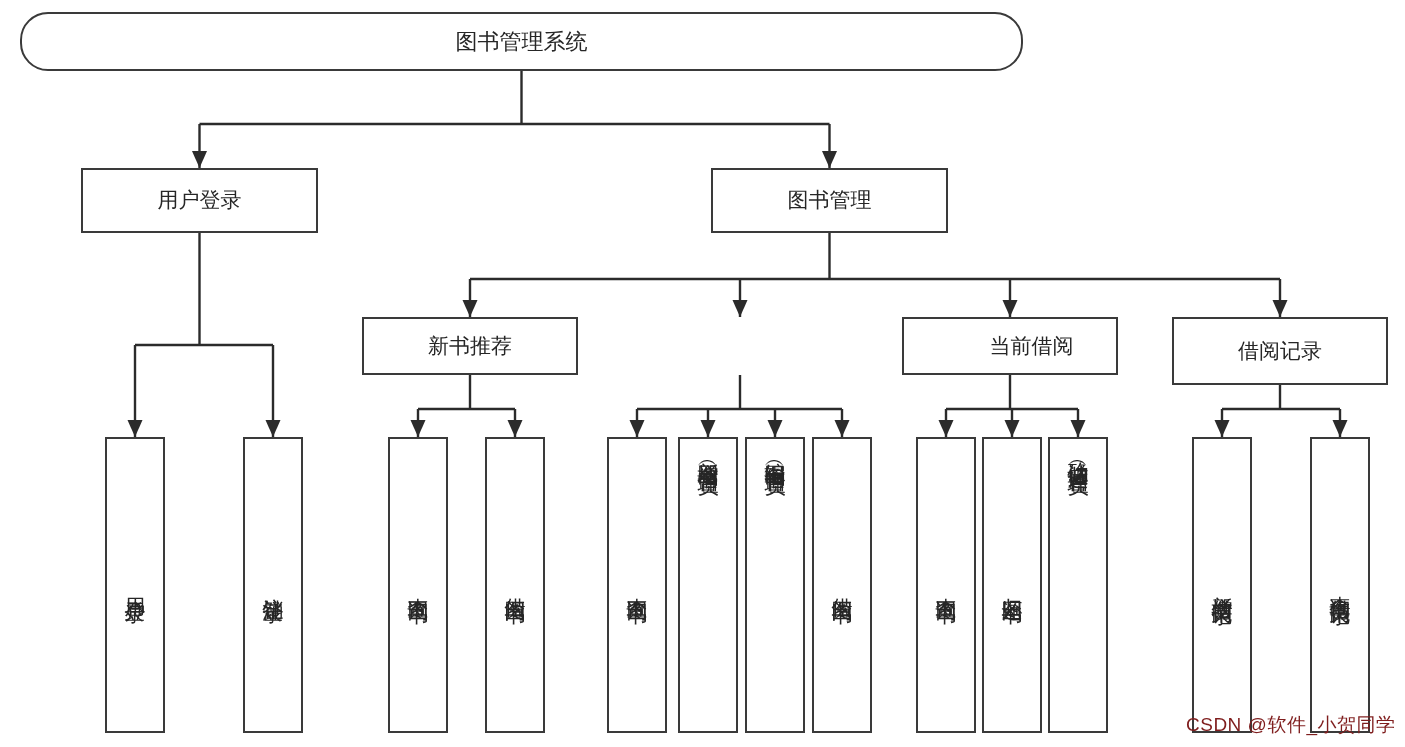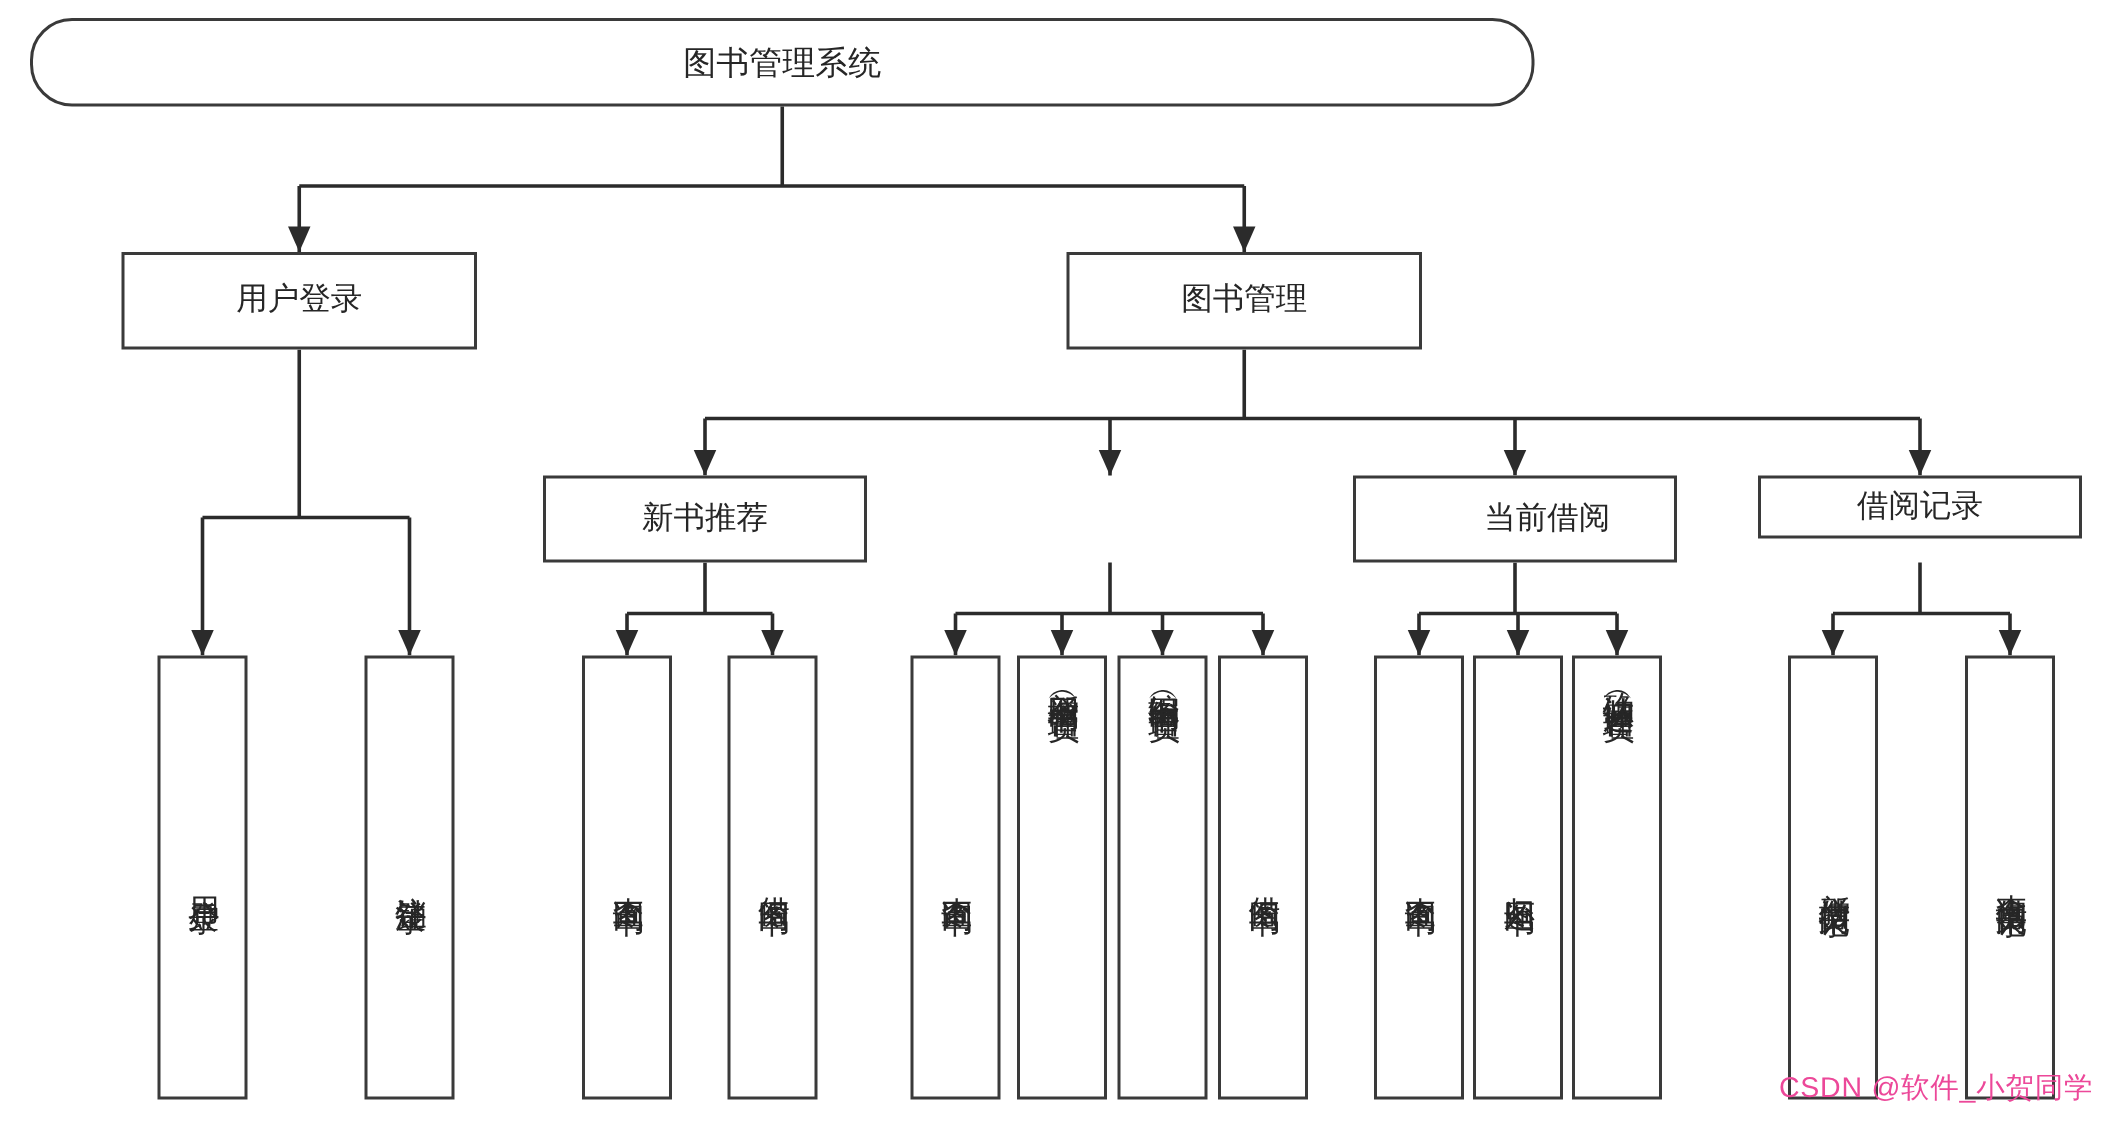--- a/index.html
+++ b/index.html
@@ -63,21 +63,21 @@
   }
   .node.vert.centered {
     align-items: center;
     padding-top: 0;
   }
   #watermark {
     position: absolute;
     left: 1186px;
     top: 712px;
     font-size: 19px;
-    color: #ec4899;
+    color: #7f1d1d;
     letter-spacing: 0.5px;
     z-index: 3;
     white-space: nowrap;
   }
 </style>
 </head>
 <body>
 
 <div id="canvas">
 
@@ -146,21 +146,21 @@
   <div class="node horiz" style="left: 362px; top: 317px; width: 216px; height: 58px;">
     <span class="label">新书推荐</span>
   </div>
 
   <div class="node horiz" style="left: 711px; top: 168px; width: 237px; height: 65px;">
     <span class="label">图书管理</span>
   </div>
   <div class="node horiz" style="left: 902px; top: 317px; width: 216px; height: 58px; padding-left: 43px;">
     <span class="label">当前借阅</span>
   </div>
-  <div class="node horiz" style="left: 1172px; top: 317px; width: 216px; height: 42px;">
+  <div class="node horiz" style="left: 1172px; top: 317px; width: 216px; height: 68px;">
     <span class="label">借阅记录</span>
   </div>
 
   <div class="node vert centered" style="left: 105px; top: 437px; width: 60px; height: 296px;">
     <span class="label">用户登录</span>
   </div>
   <div class="node vert centered" style="left: 243px; top: 437px; width: 60px; height: 296px;">
     <span class="label">注销登录</span>
   </div>
 

